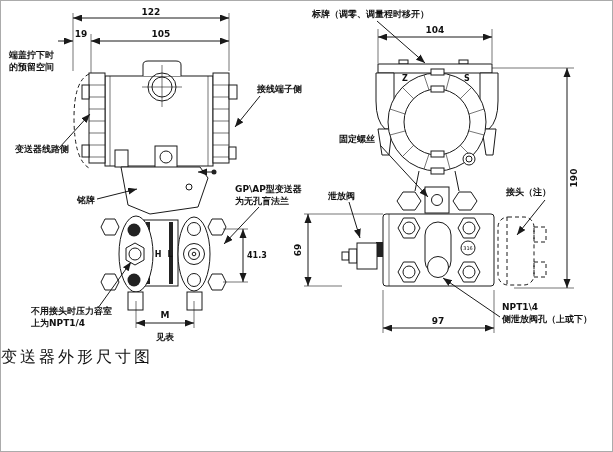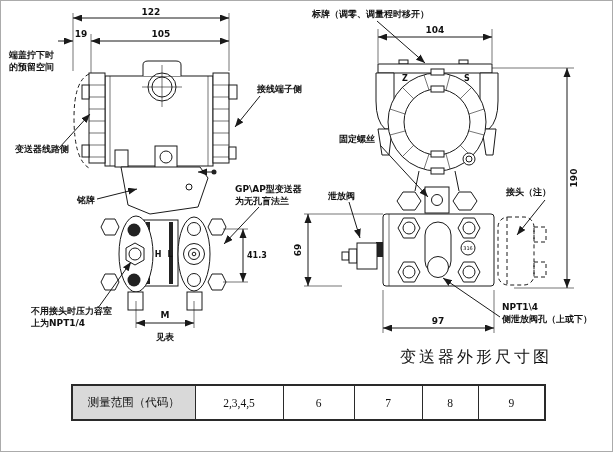--- a/index.html
+++ b/index.html
@@ -9,21 +9,21 @@
   .s{fill:none;stroke:#1a1a1a;stroke-width:1}
   .sw{fill:#fff;stroke:#1a1a1a;stroke-width:1}
   .f{fill:#222;stroke:none}
   .thin{stroke-width:.6}
   .dash{stroke-dasharray:4 3}
   text{fill:#111}
   .dim{font:bold 9px "DejaVu Sans",sans-serif;text-anchor:middle}
   .lbl{font:bold 9px "DejaVu Sans",sans-serif}
   .mark{font:bold 8px "DejaVu Sans",sans-serif;text-anchor:middle}
   .tiny{font:5px "DejaVu Sans",sans-serif;text-anchor:middle}
-  .title{position:absolute;top:346px;left:0;width:551px;text-align:right;
+  .title{position:absolute;top:346px;left:0;width:551px;text-align:left;
          font:16px "DejaVu Serif",serif;letter-spacing:3px;color:#111}
   .dim-table{position:absolute;top:383px;left:70px;border-collapse:collapse;table-layout:fixed;
              font:11.5px "Liberation Serif",serif;color:#111;text-align:center;border:2px solid #2a2a2a}
   .dim-table td{border:1px solid #2a2a2a;padding:0;height:32px}
   .dim-table tr:first-child td{height:33px}
   .dim-table .hd{background:#d9d9d9}
 </style>
 </head>
 <body>
 
@@ -261,22 +261,14 @@
 <table class="dim-table">
   <colgroup>
     <col style="width:123px">
       <col style="width:88px">
       <col style="width:71px">
     <col style="width:68px">
       <col style="width:56px">
       <col style="width:67px">
   </colgroup>
   <tbody>
-      <tr>
-    <td class="hd">测量范围（代码）</td>
-    <td>2,3,4,5</td>
-    <td>6</td>
-    <td>7</td>
-    <td>8</td>
-    <td>9</td>
-  </tr>
 </tbody>
   </table>
 
 </body></html>

